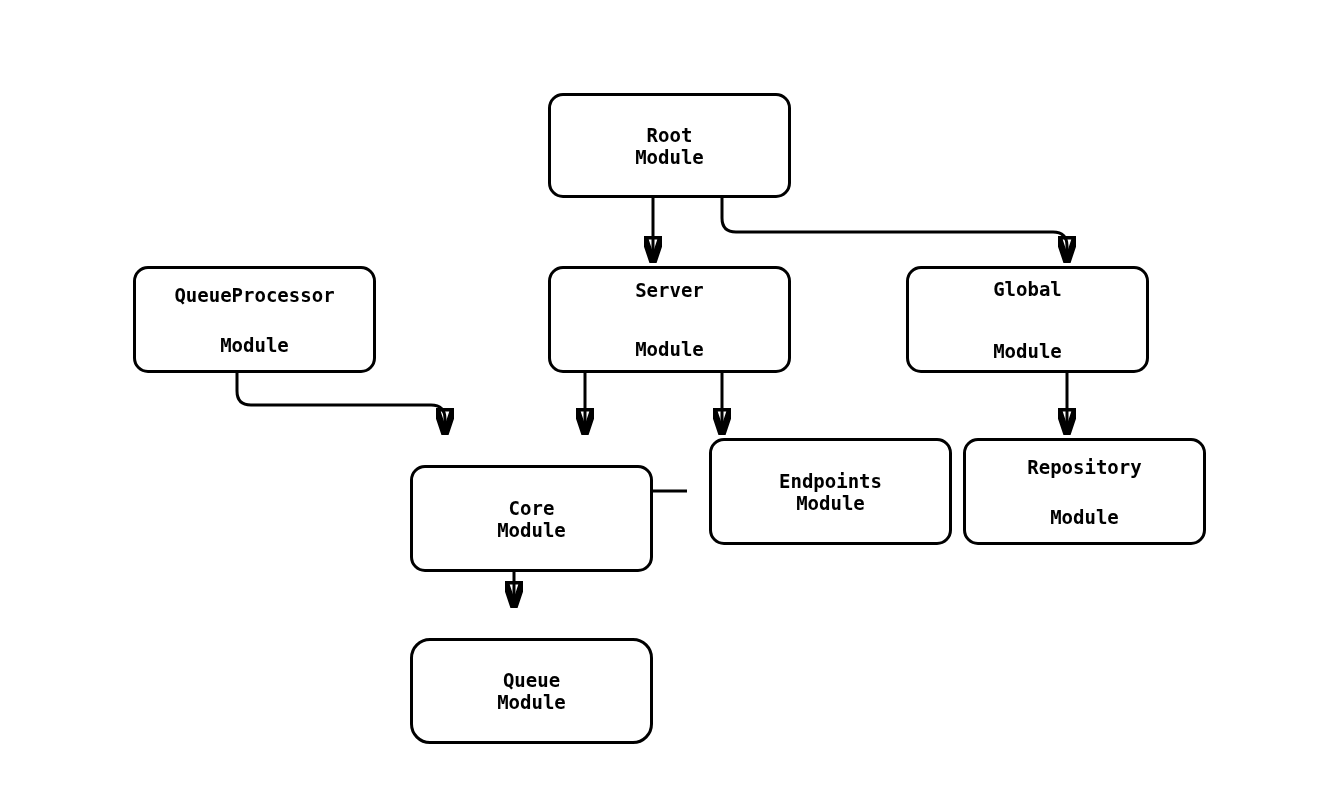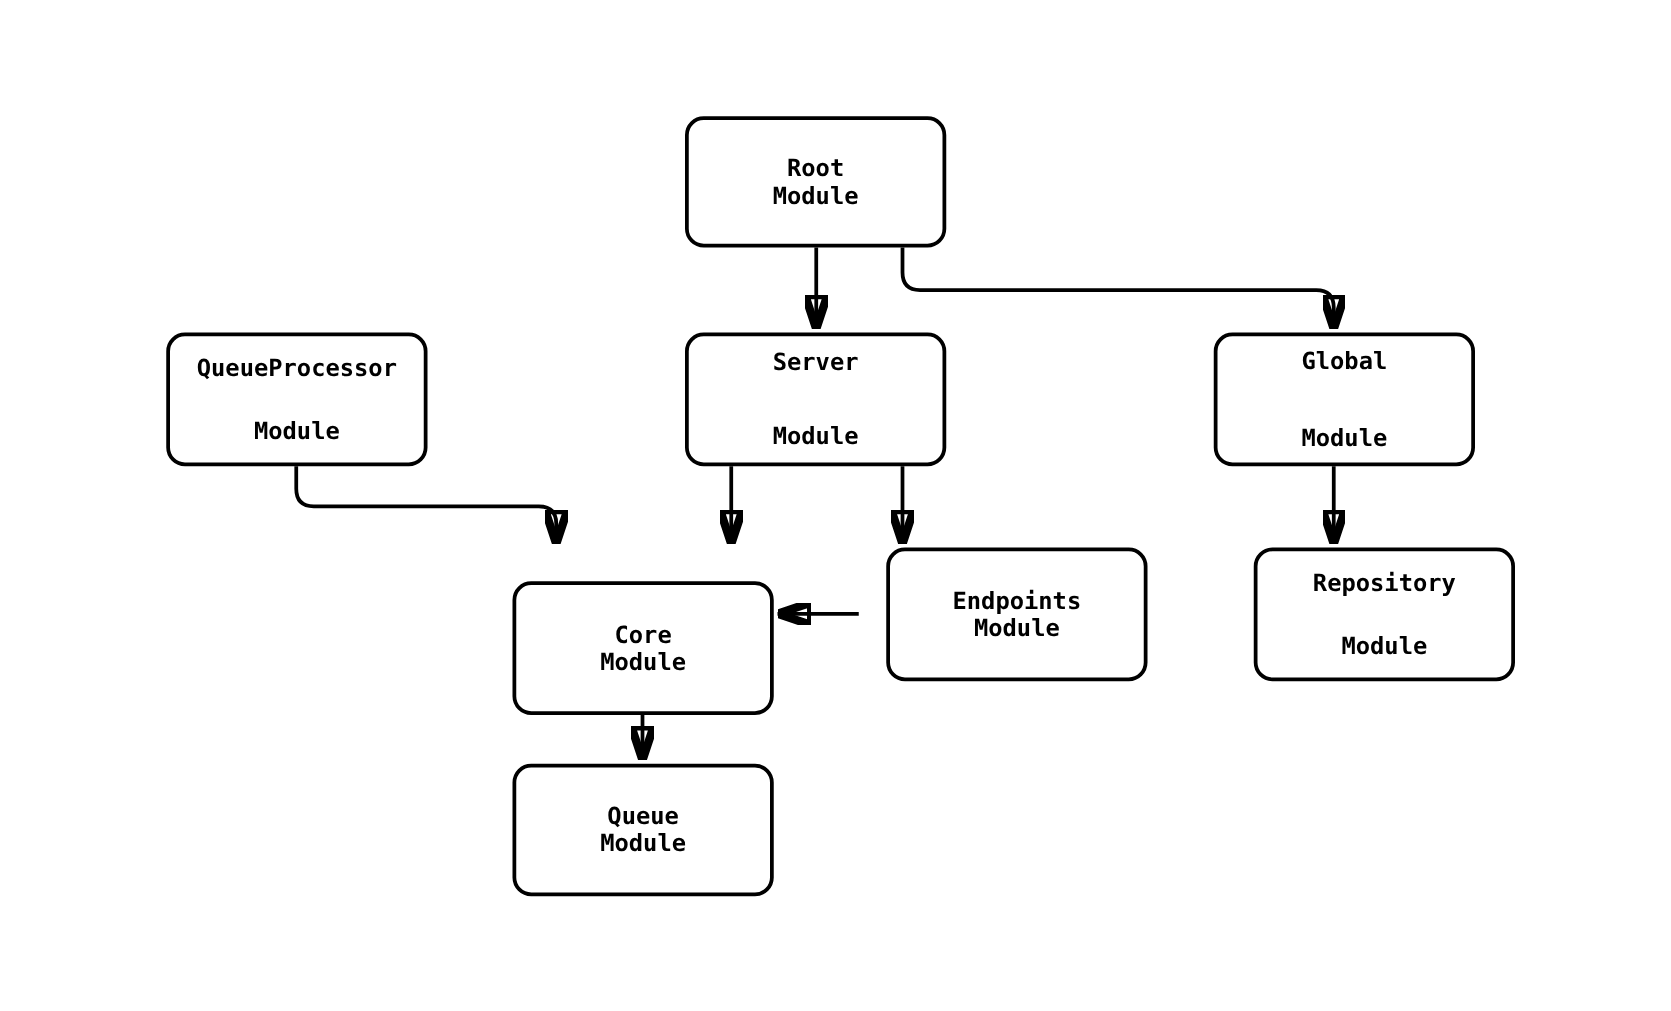--- a/index.html
+++ b/index.html
@@ -23,43 +23,43 @@
   }
   .edges-layer path {
     fill: none;
     stroke: #000000;
     stroke-width: 3;
   }
   .node {
     position: absolute;
     z-index: 2;
     box-sizing: border-box;
-    width: 209px;
+    width: 243px;
     height: 107px;
     background: #ffffff;
     border: 3px solid #000000;
     border-radius: 15px;
     display: flex;
     flex-direction: column;
     align-items: center;
     justify-content: center;
     font-size: 19px;
     font-weight: bold;
     line-height: 22px;
     color: #000000;
     text-align: center;
   }
   #node-root          { left: 548px; top: 93px;  height: 105px; }
   #node-queueprocessor{ left: 133px; top: 266px; gap: 28px; }
   #node-server        { left: 548px; top: 266px; gap: 37px; }
-  #node-global        { left: 971px; top: 266px; gap: 40px; }
+  #node-global        { left: 906px; top: 266px; gap: 40px; }
   #node-core          { left: 410px; top: 438px; margin-top: 27px; }
   #node-endpoints     { left: 687px; top: 438px; margin-left: 22px; }
-  #node-repository    { left: 1003px; top: 438px; gap: 28px; }
-  #node-queue         { left: 410px; top: 611px; height: 106px; }
+  #node-repository    { left: 963px; top: 438px; gap: 28px; }
+  #node-queue         { left: 410px; top: 638px; height: 106px; border-radius: 20px; }
 </style>
 </head>
 <body>
 
 <div class="canvas">
 
   <svg class="edges-layer" width="1337" height="809" viewBox="0 0 1337 809">
     <defs>
       <marker id="arrowhead" viewBox="0 0 12 8" refX="12" refY="4" markerWidth="9" markerHeight="6" orient="auto-start-reverse">
         <path d="M 0 0 L 12 4 L 0 8 z" fill="#000000" stroke="none"></path>

